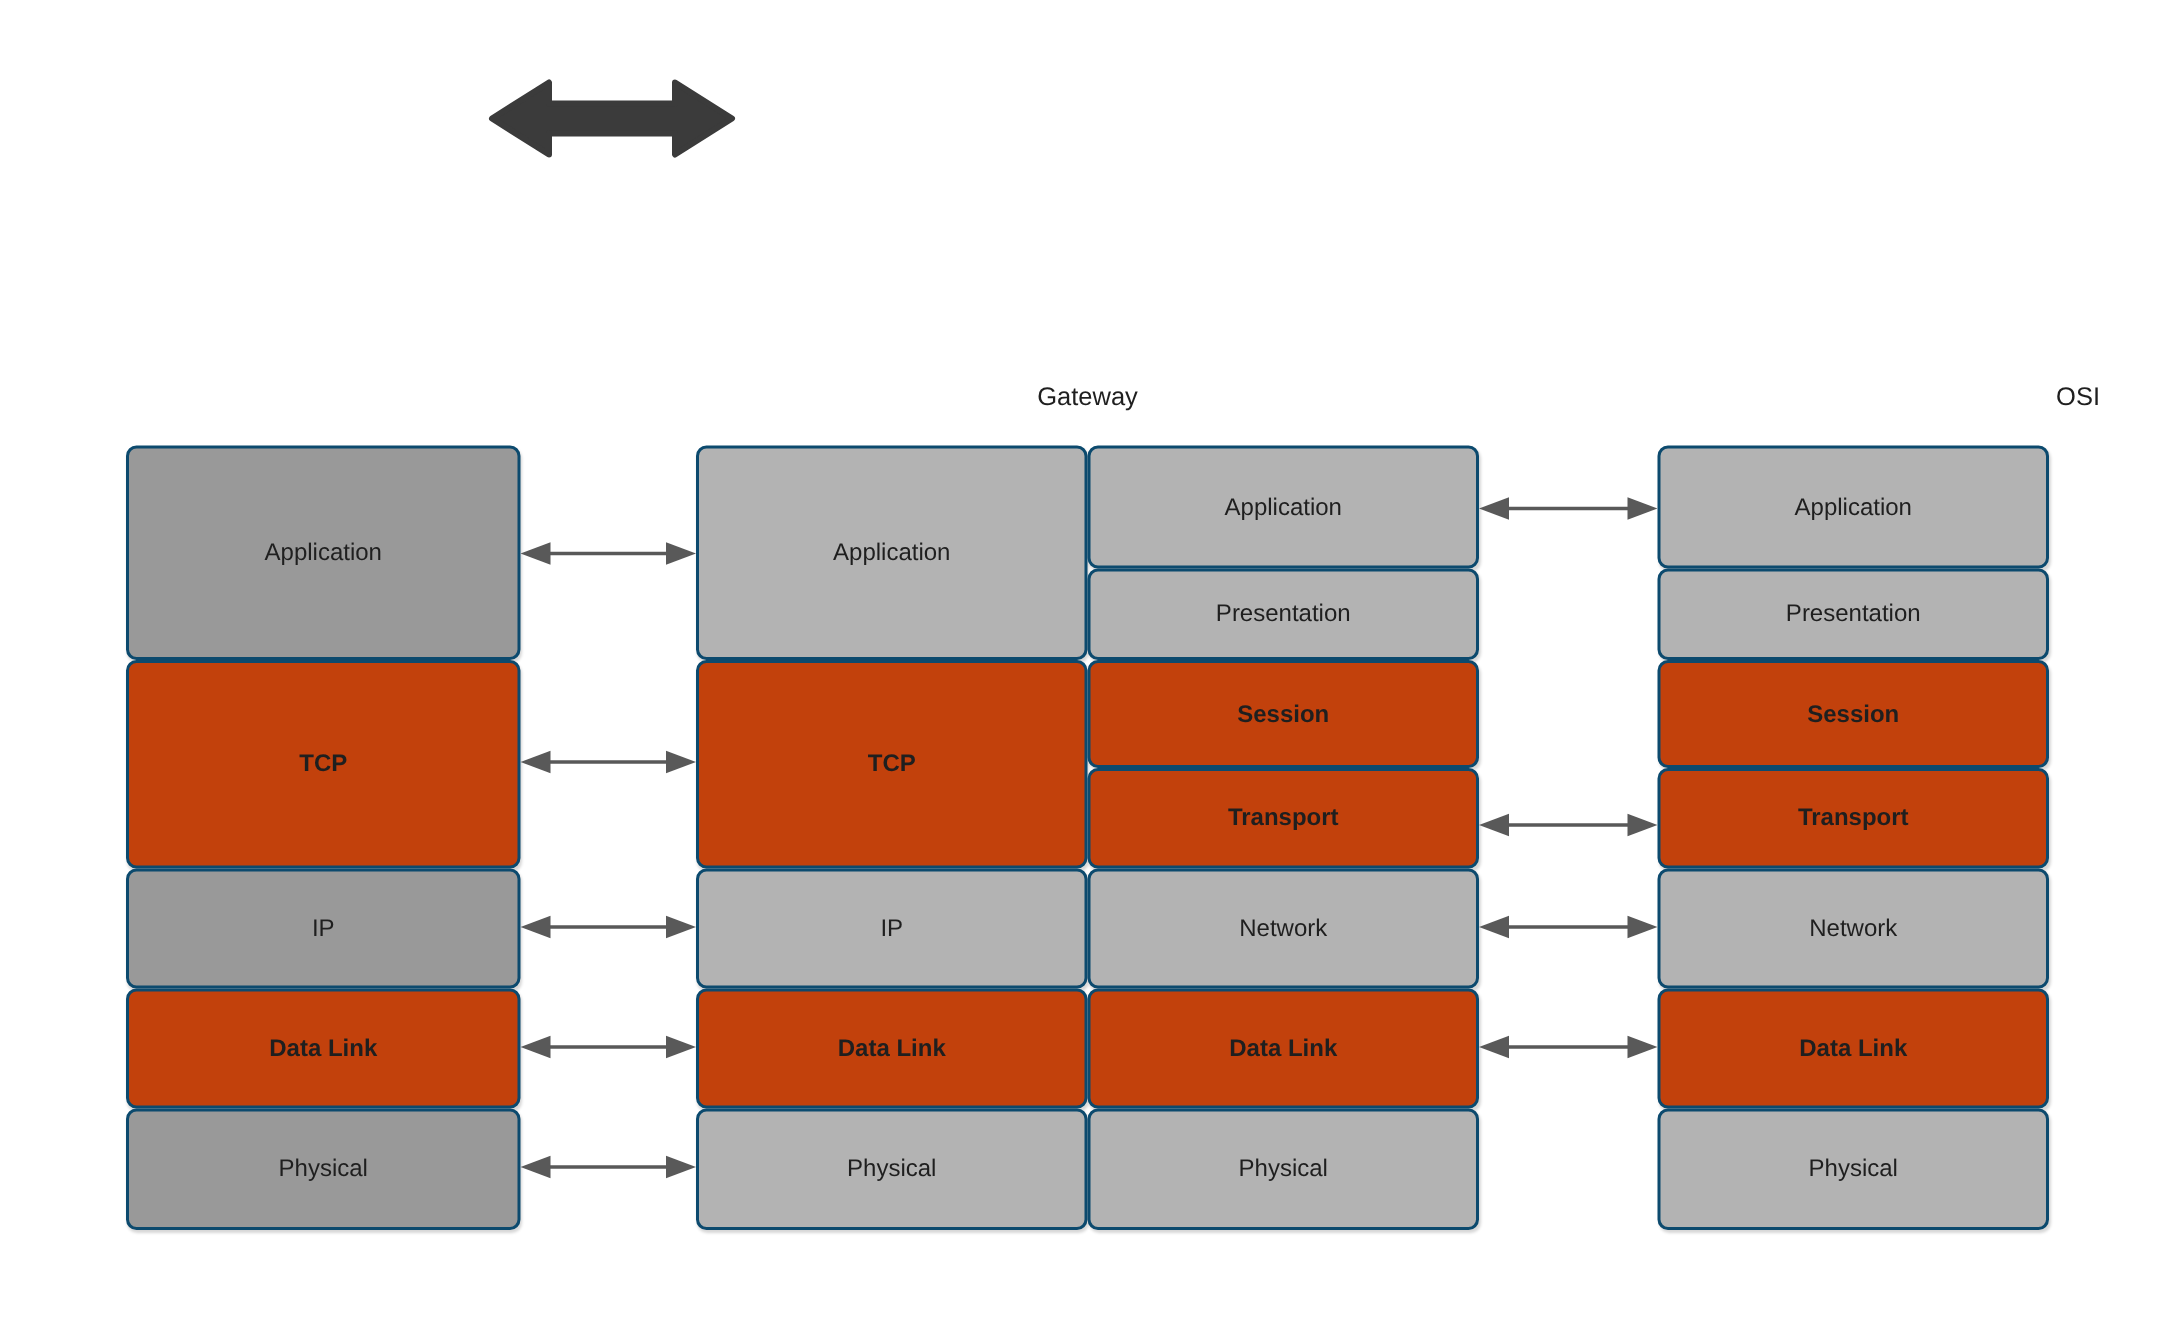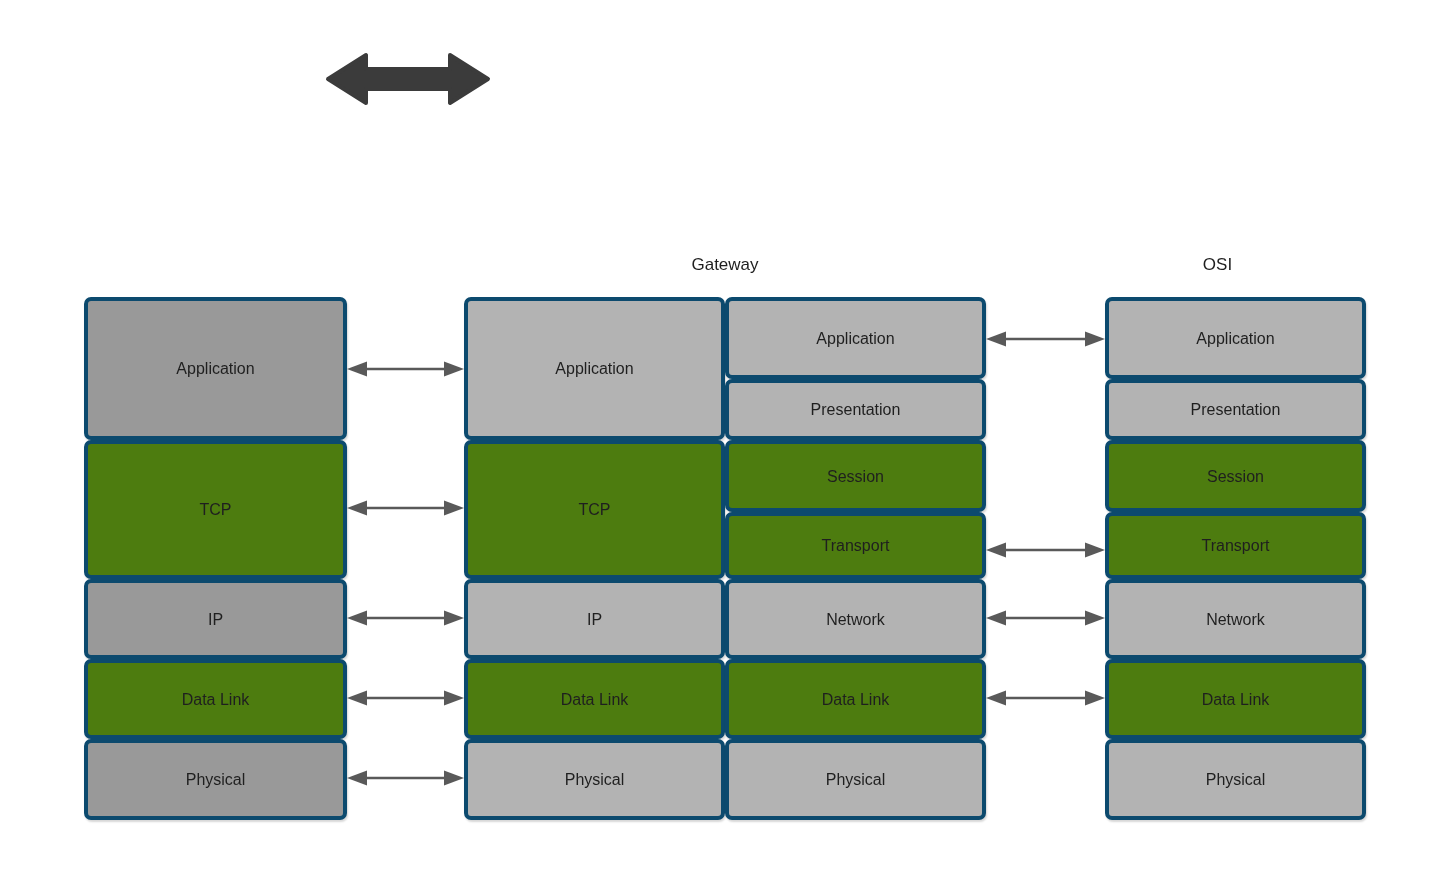--- a/index.html
+++ b/index.html
@@ -34,36 +34,36 @@
 
   
   .stack {
     position: absolute;
     box-sizing: border-box;
   }
 
   .layer-box {
     position: absolute;
     box-sizing: border-box;
-    border: 4px solid #0c4a6e;
+    border: 2px solid #0c4a6e;
     border-radius: 7px;
     display: flex;
     align-items: center;
     justify-content: center;
     font-size: 16px;
     line-height: 19px;
     color: #1f1f1f;
     text-align: center;
     white-space: nowrap;
     box-shadow: 1px 2px 2px rgba(0,0,0,0.16);
   }
 
   .fill-dark  { background: #999999; }
   .fill-mid   { background: #b3b3b3; }
-  .fill-white { background: #4d7c0f; }
+  .fill-white { background: #c2410c; font-weight: bold; }
 
   
   .arrow {
     position: absolute;
   }
   .arrow svg { display: block; }
 
   
   .block-arrow {
     position: absolute;
@@ -77,21 +77,21 @@
 
   <div class="block-arrow" style="left:322px; top:48px;">
     <svg width="172" height="62" viewBox="0 0 172 62">
       <path d="M 6 31 L 44 7 L 44 21 L 128 21 L 128 7 L 166 31 L 128 55 L 128 41 L 44 41 L 44 55 Z" fill="#3b3b3b" stroke="#3b3b3b" stroke-width="4" stroke-linejoin="round"></path>
     </svg>
   </div>
 
 
   <div class="col-title" style="left:464px; top:255px; width:522px;">Gateway</div>
 
-  <div class="col-title" style="left:1087px; top:255px; width:261px;">OSI</div>
+  <div class="col-title" style="left:1139px; top:255px; width:261px;text-align:right;">OSI</div>
 
   <div class="stack" style="left:84px; top:297px; width:263px; height:523px;">
     <div class="layer-box fill-dark" style="left:0; top:0; width:263px; height:143px;">Application</div>
     <div class="layer-box fill-white" style="left:0; top:143px; width:263px; height:139px;">TCP</div>
     <div class="layer-box fill-dark" style="left:0; top:282px; width:263px; height:80px;">IP</div>
     <div class="layer-box fill-white" style="left:0; top:362px; width:263px; height:80px;">Data Link</div>
     <div class="layer-box fill-dark" style="left:0; top:442px; width:263px; height:81px;">Physical</div>
   </div>
 
   <div class="stack" style="left:464px; top:297px; width:261px; height:523px;">

